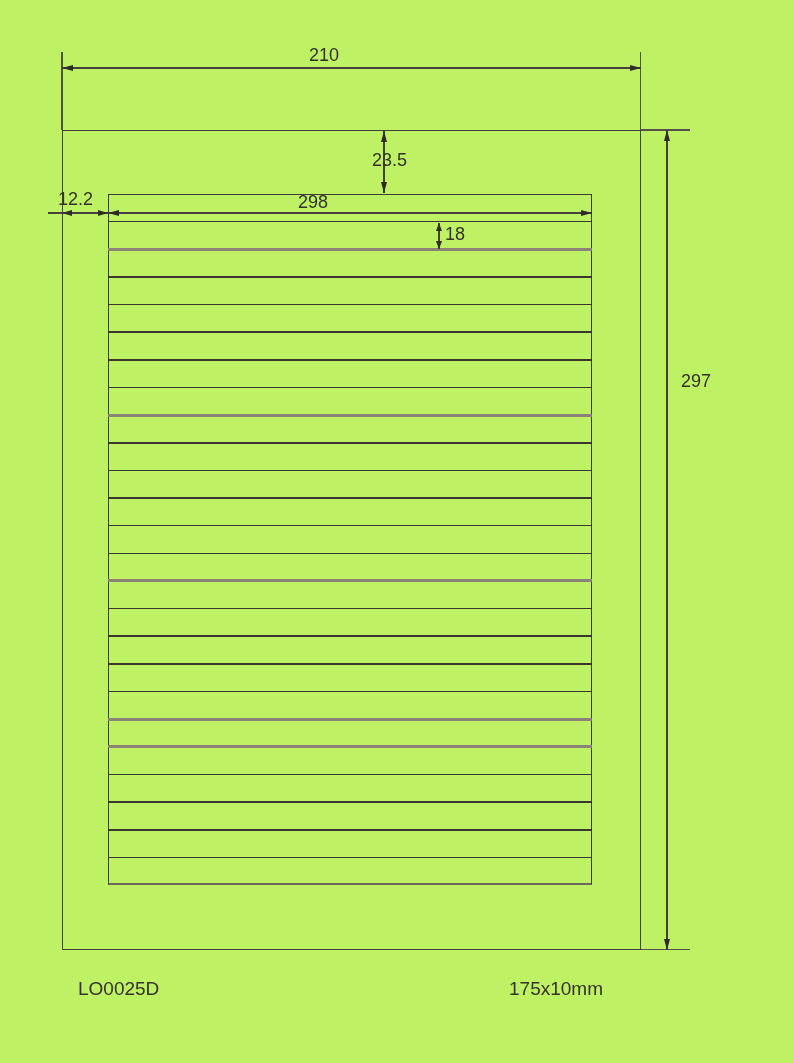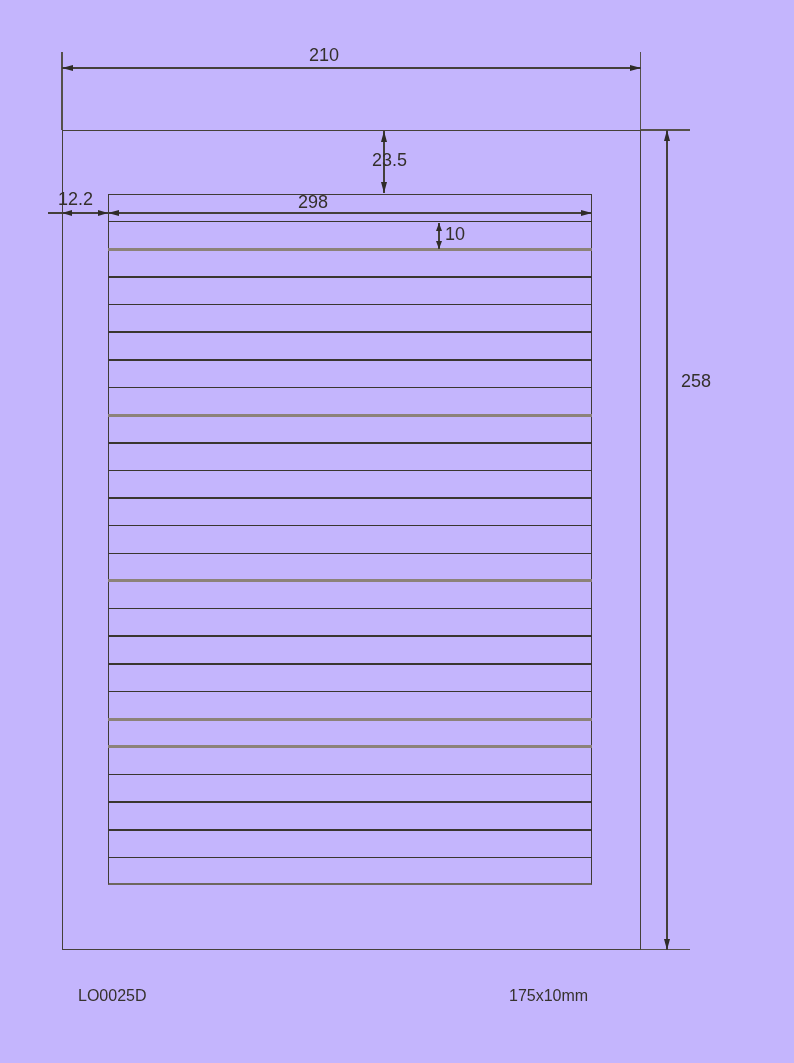--- a/index.html
+++ b/index.html
@@ -3,21 +3,21 @@
 <meta charset="utf-8">
 <style>
   html,body{margin:0;padding:0;}
   body{
     font-family:"Liberation Sans", sans-serif;
     background:#e8e4e0;
   }
   #stage{
     position:relative;
     width:794px;height:1063px;
-    background:#c4b5fd;
+    background:#bef264;
     overflow:hidden;
   }
   .dimline{position:absolute;background:#44403a;}
   .extline{position:absolute;background:#55504a;}
   .arr{position:absolute;width:0;height:0;}
   
   .arr.a-left {border-top:3.5px solid transparent;border-bottom:3.5px solid transparent;border-right:11px solid #2f2c28;}
   .arr.a-right{border-top:3.5px solid transparent;border-bottom:3.5px solid transparent;border-left:11px solid #2f2c28;}
   .arr.a-left.sm {border-top-width:3px;border-bottom-width:3px;border-right-width:10px;}
   .arr.a-right.sm{border-top-width:3px;border-bottom-width:3px;border-left-width:10px;}
@@ -52,23 +52,22 @@
     left:108px;top:194px;width:484px;height:691px;
   }
   .row-line{
     position:absolute;left:0;width:100%;
     height:1.6px;background:#3a3630;
   }
   .row-line.gray{height:3px;background:#8c8279;}
   .footer-text{
     position:absolute;
     color:#36322d;
-    font-size:16px;
+    font-size:19px;
     white-space:nowrap;
-    margin-top:9px;
   }
 </style>
 </head>
 <body>
 
 <div id="stage">
 
   <div class="extline" style="left:61.3px;top:52px;width:1.4px;height:78px;"></div>
   <div class="extline" style="left:639.7px;top:52px;width:1.4px;height:78px;"></div>
 
@@ -78,21 +77,21 @@
   <div class="dimtext center-h" style="left:324px;top:46px;">210</div>
 
   <div class="sheet"></div>
 
   <div class="extline" style="left:641px;top:129.3px;width:49px;height:1.4px;"></div>
   <div class="extline" style="left:641px;top:948.6px;width:49px;height:1.4px;"></div>
 
   <div class="dimline" style="left:666.3px;top:130px;width:1.4px;height:820px;"></div>
   <div class="arr a-up" style="left:663.5px;top:130px;"></div>
   <div class="arr a-down" style="left:663.5px;top:939px;"></div>
-  <div class="dimtext" style="left:681px;top:372px;">258</div>
+  <div class="dimtext" style="left:681px;top:372px;">297</div>
 
   <div class="dimline" style="left:383.3px;top:131px;width:1.4px;height:62px;"></div>
   <div class="arr a-up" style="left:380.5px;top:131px;"></div>
   <div class="arr a-down" style="left:380.5px;top:182px;"></div>
   <div class="dimtext" style="left:372px;top:151px;">23.5</div>
 
   <div class="label-area"></div>
   <div class="rows-overlay">
       <div class="row-line" style="top: 26.84px;"></div>
       <div class="row-line gray" style="top: 53.78px;"></div>
@@ -126,18 +125,18 @@
   <div class="dimtext" style="left:58px;top:190px;">12.2</div>
 
   <div class="dimline" style="left:108px;top:212.3px;width:484px;height:1.4px;"></div>
   <div class="arr a-left" style="left:108px;top:209.5px;"></div>
   <div class="arr a-right" style="left:581px;top:209.5px;"></div>
   <div class="dimtext center-h" style="left:313px;top:193px;">298</div>
 
   <div class="dimline" style="left:438.3px;top:223px;width:1.4px;height:26px;"></div>
   <div class="arr a-up xs" style="left:436px;top:223px;"></div>
   <div class="arr a-down xs" style="left:436px;top:241px;"></div>
-  <div class="dimtext" style="left:445px;top:225px;">10</div>
+  <div class="dimtext" style="left:445px;top:225px;">18</div>
 
   <div class="footer-text" style="left:78px;top:978px;">LO0025D</div>
   <div class="footer-text" style="left:509px;top:978px;">175x10mm</div>
 
 </div>
 
 </body></html>

